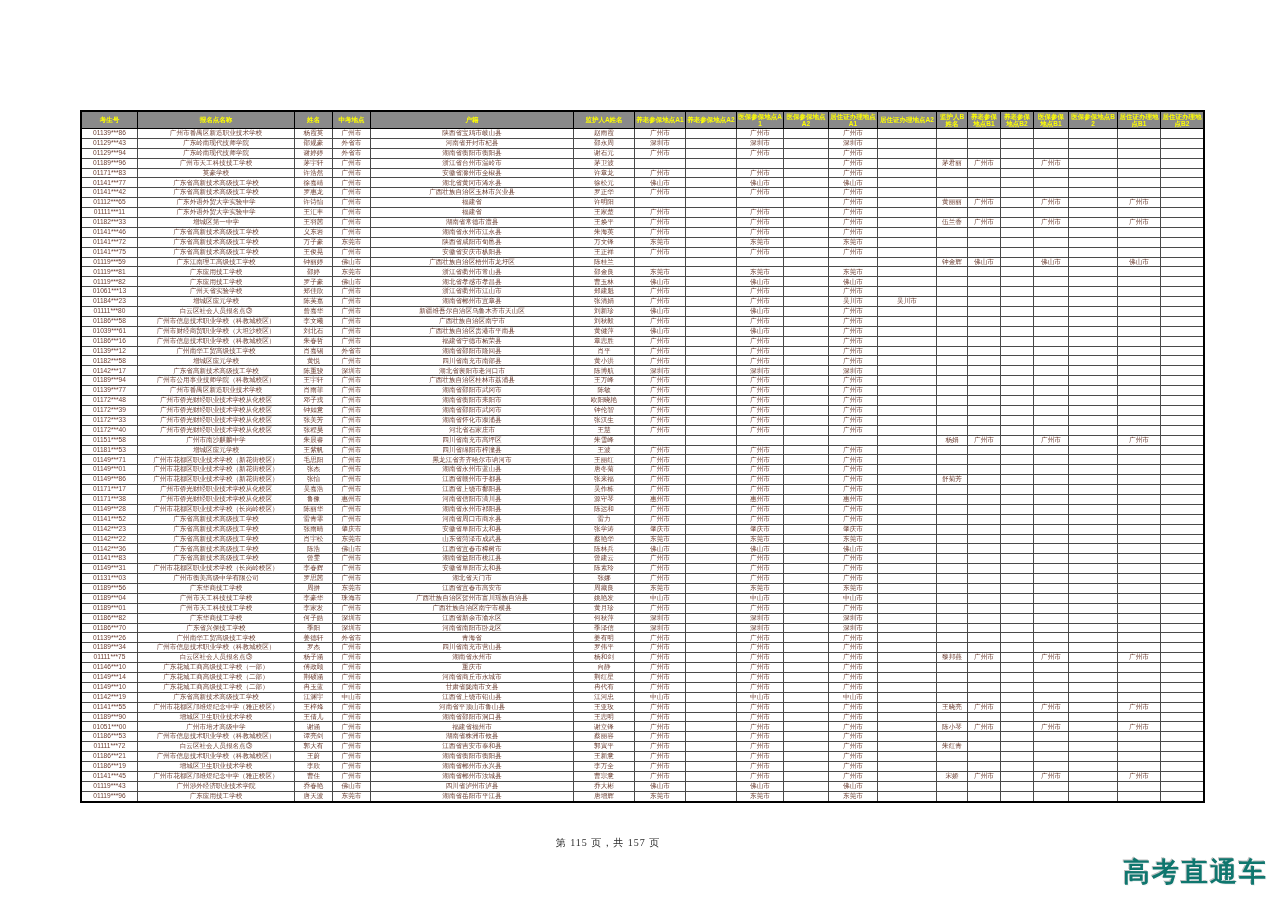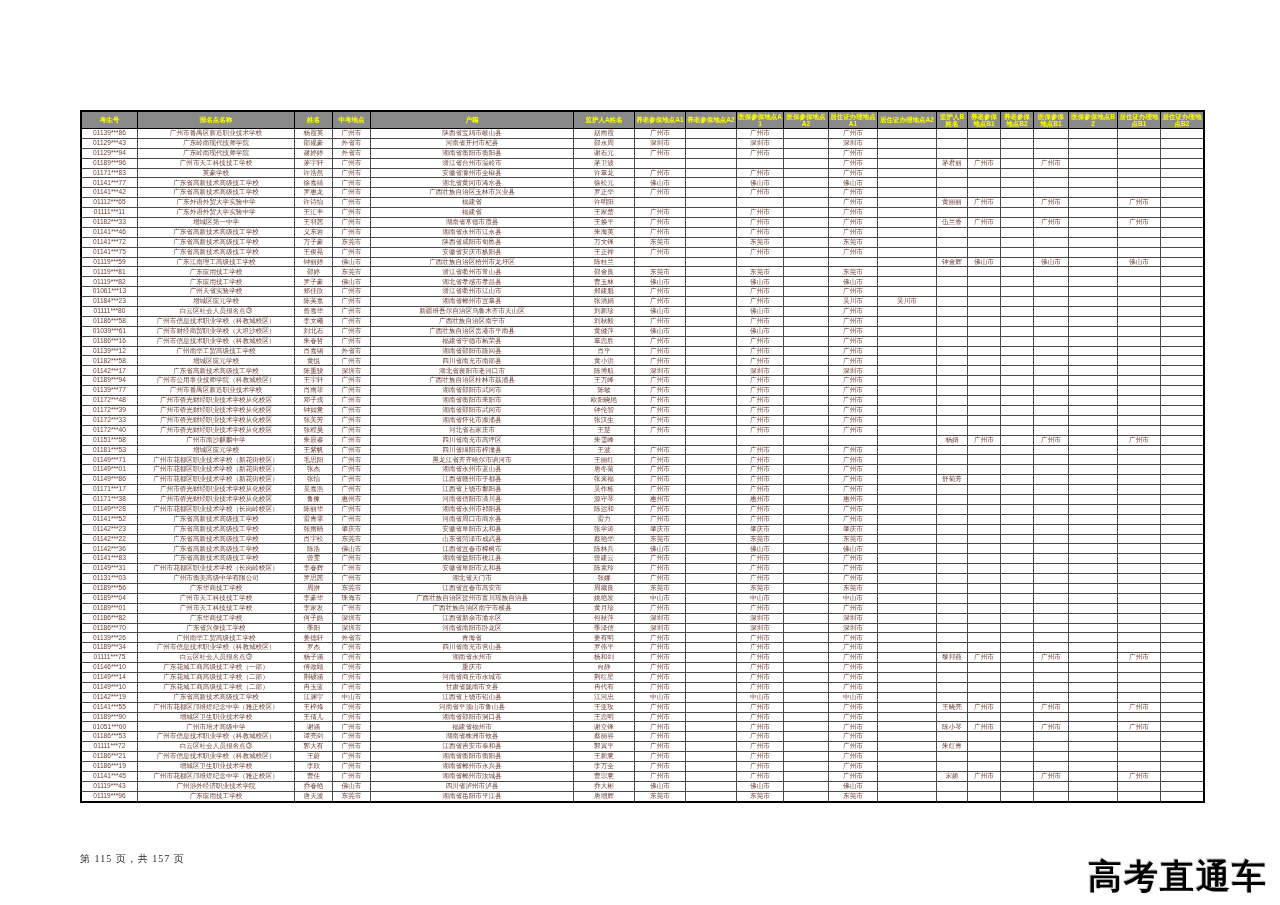--- a/index.html
+++ b/index.html
@@ -18,29 +18,28 @@
     font-size:6.5px;line-height:1.15;padding:0 1px;height:16px;
     border:1px solid #000;text-align:center;vertical-align:middle;
     word-break:break-all;
   }
   table.cand td{
     font-size:6.6px;color:#6e4034;text-align:center;vertical-align:middle;
     padding:0;height:8.9px;line-height:1;border:1px solid #4a4a4a;
     white-space:nowrap;overflow:hidden;
   }
   .footer{
-    position:absolute;left:80px;top:836px;width:1056px;text-align:left;
+    position:absolute;left:80px;top:836px;width:1056px;text-align:center;
     font-size:10px;color:#2b2b2b;font-family:"Liberation Serif",serif;
     letter-spacing:1px;
-    margin-top:16px;
   }
   .watermark{
     position:absolute;right:12px;top:854px;
-    font-size:34px;font-weight:bold;letter-spacing:2px;
-    color:#000000;text-shadow:1px 1px 0 #f5f5f5,-1px -1px 0 #bfbfbf;
+    font-size:27px;font-weight:bold;letter-spacing:2px;
+    color:#0f766e;text-shadow:1px 1px 0 #f5f5f5,-1px -1px 0 #bfbfbf;
     font-family:"Liberation Sans",sans-serif;
   }
 </style>
 </head>
 <body>
 
 <div class="page">
   <table class="cand">
     <thead>
       <tr>

